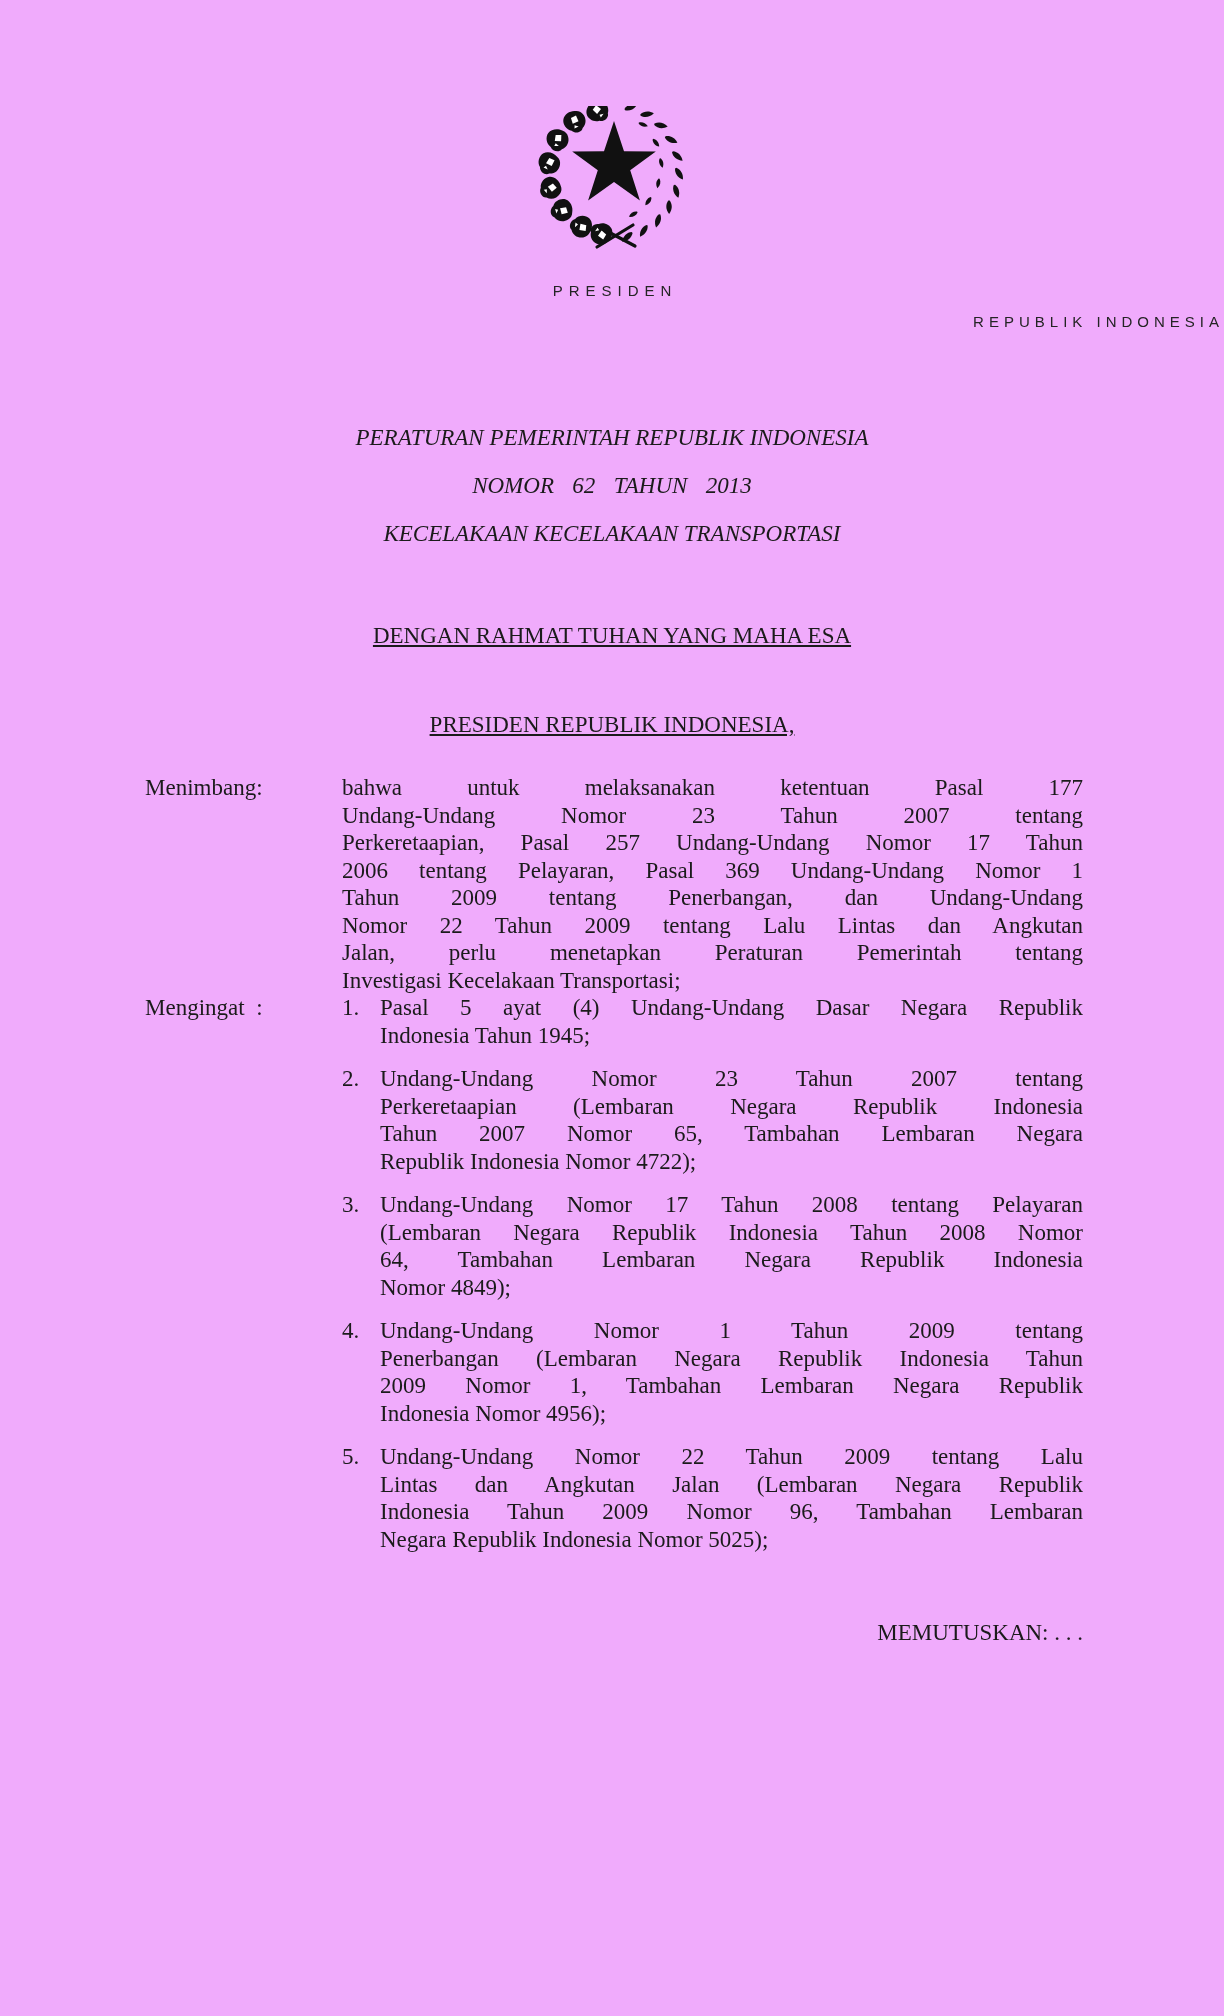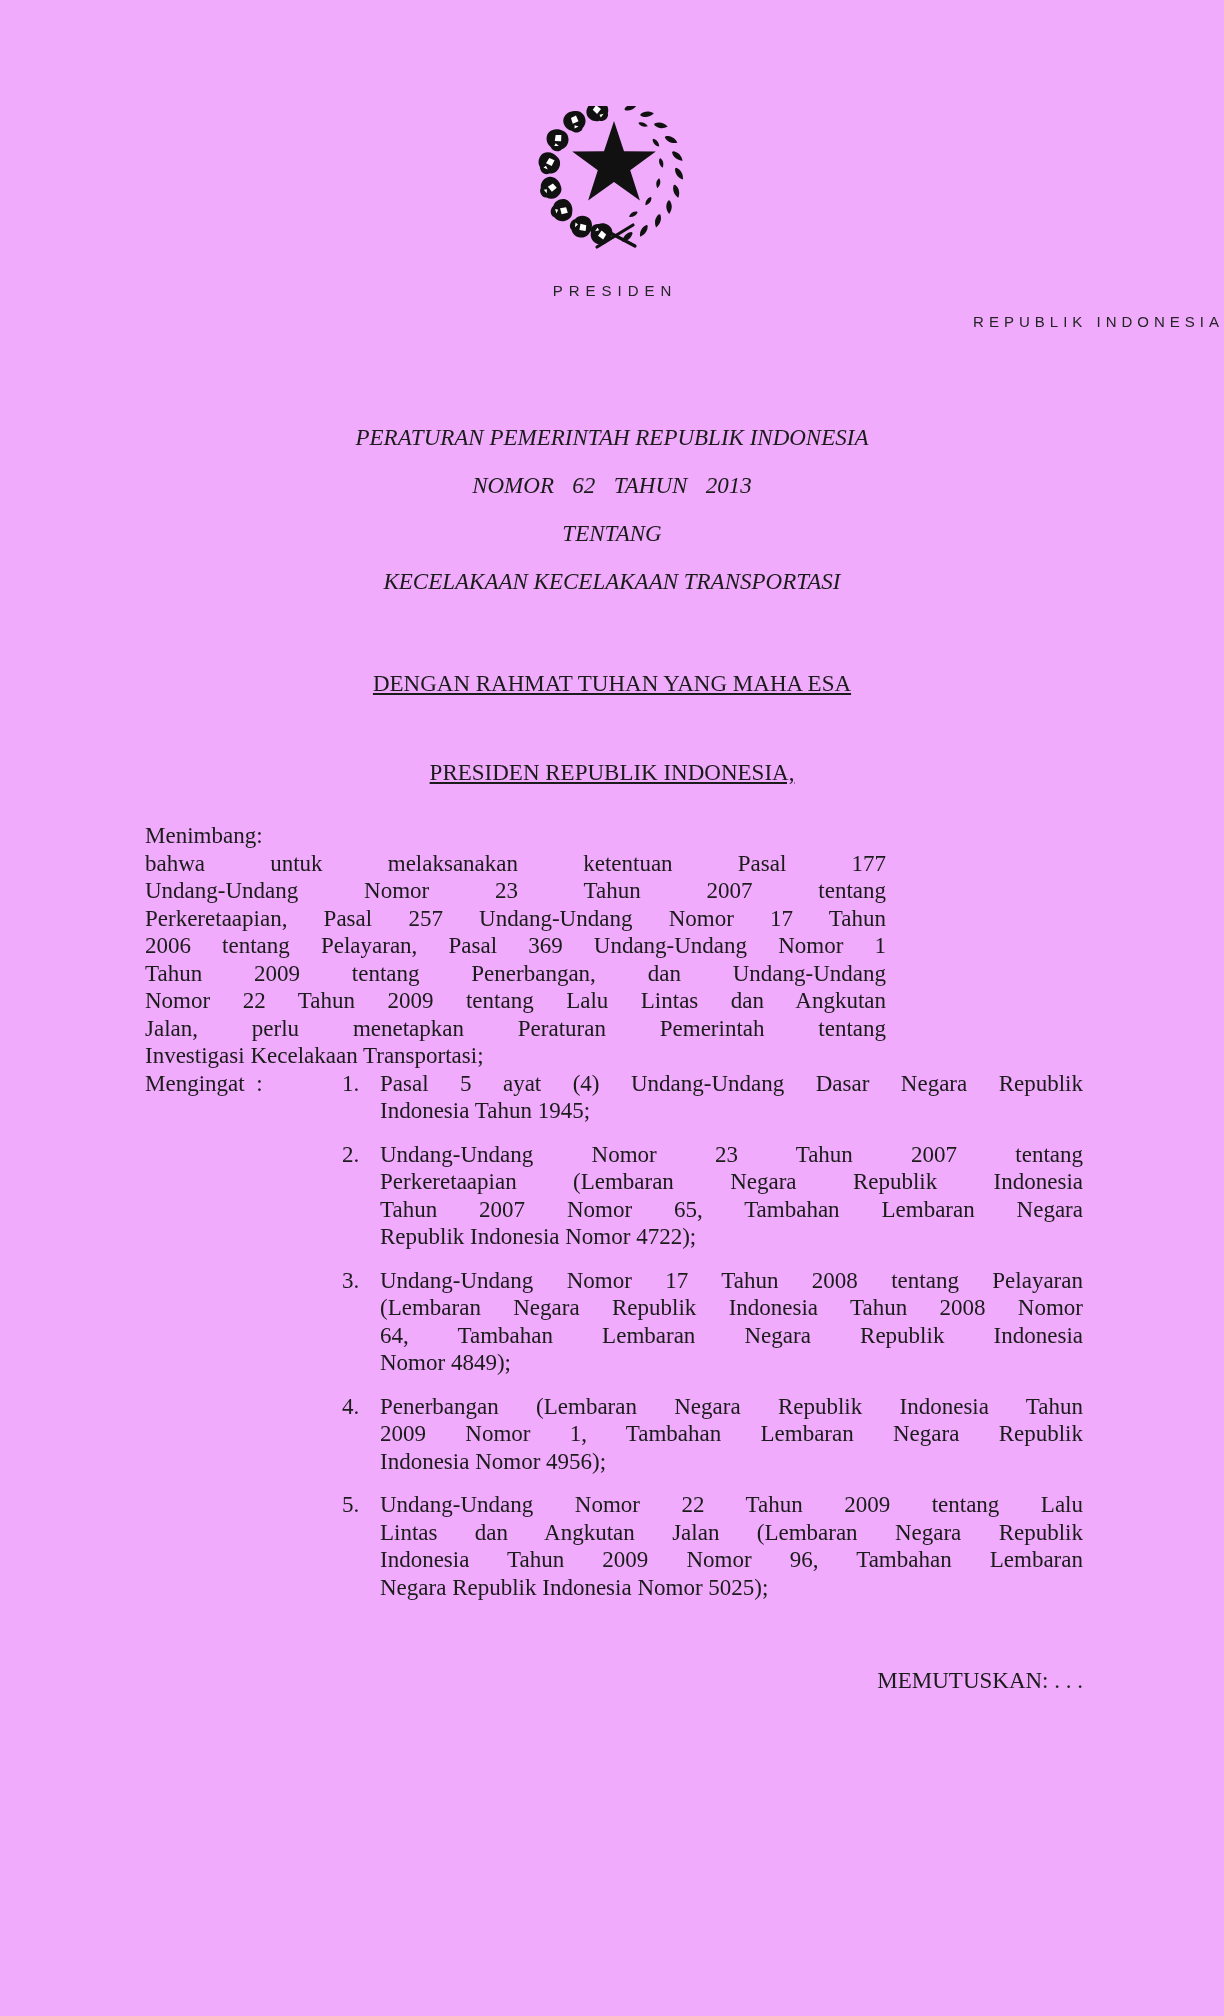--- a/index.html
+++ b/index.html
@@ -28,21 +28,21 @@
   }
   
   .title-block{margin-top:85px;}
   .tline{height:48px;line-height:48px;text-align:center;font-size:23px;font-style:italic;}
   .wordspace{word-spacing:0.55em;}
   .cline{height:27.5px;line-height:27.5px;text-align:center;font-size:23px;text-decoration:underline;}
   .invocation{margin-top:64px;}
   .authority{margin-top:61px;}
   
   .row{display:flex;margin-left:145px;width:938px;font-size:23px;line-height:27.5px;}
-  .row-menimbang{margin-top:36px;flex-direction:column;}
+  .row-menimbang{margin-top:36px;}
   .row-mengingat{}
   .label{width:197px;flex:none;white-space:pre;}
   .bodycol{width:741px;flex:none;}
   .jline{text-align:justify;text-align-last:justify;white-space:nowrap;}
   .lline{text-align:left;}
   .item{display:flex;}
   .item + .item{margin-top:16px;}
   .num{width:38px;flex:none;}
   .itembody{width:703px;flex:none;}
   .decision{
@@ -97,21 +97,20 @@
 
     <path d="M62,121 L98,140 M96,119 L60,141" stroke="#111" stroke-width="3.2" stroke-linecap="round" fill="none"></path>
   </svg>
 
   <div class="lh1">PRESIDEN</div>
   <div class="lh2">REPUBLIK INDONESIA</div>
 
   <div class="title-block">
     <div class="tline">PERATURAN PEMERINTAH REPUBLIK INDONESIA</div>
     <div class="tline wordspace">NOMOR 62 TAHUN 2013</div>
-    <div class="tline">TENTANG</div>
     <div class="tline">KECELAKAAN KECELAKAAN TRANSPORTASI</div>
   </div>
 
   <div class="cline invocation">DENGAN RAHMAT TUHAN YANG MAHA ESA</div>
   <div class="cline authority">PRESIDEN REPUBLIK INDONESIA,</div>
 
   <div class="row row-menimbang">
     <div class="label">Menimbang:</div>
     <div class="bodycol">
       <div class="jline">bahwa untuk melaksanakan ketentuan Pasal 177</div>
@@ -153,20 +152,21 @@
           <div class="jline">Undang-Undang Nomor 17 Tahun 2008 tentang Pelayaran</div>
           <div class="jline">(Lembaran Negara Republik Indonesia Tahun 2008 Nomor</div>
           <div class="jline">64, Tambahan Lembaran Negara Republik Indonesia</div>
           <div class="lline">Nomor 4849);</div>
         </div>
       </div>
 
       <div class="item">
         <div class="num">4.</div>
         <div class="itembody">
+          <div class="jline">Undang-Undang Nomor 1 Tahun 2009 tentang</div>
           <div class="jline">Penerbangan (Lembaran Negara Republik Indonesia Tahun</div>
           <div class="jline">2009 Nomor 1, Tambahan Lembaran Negara Republik</div>
           <div class="lline">Indonesia Nomor 4956);</div>
         </div>
       </div>
 
       <div class="item">
         <div class="num">5.</div>
         <div class="itembody">
           <div class="jline">Undang-Undang Nomor 22 Tahun 2009 tentang Lalu</div>

